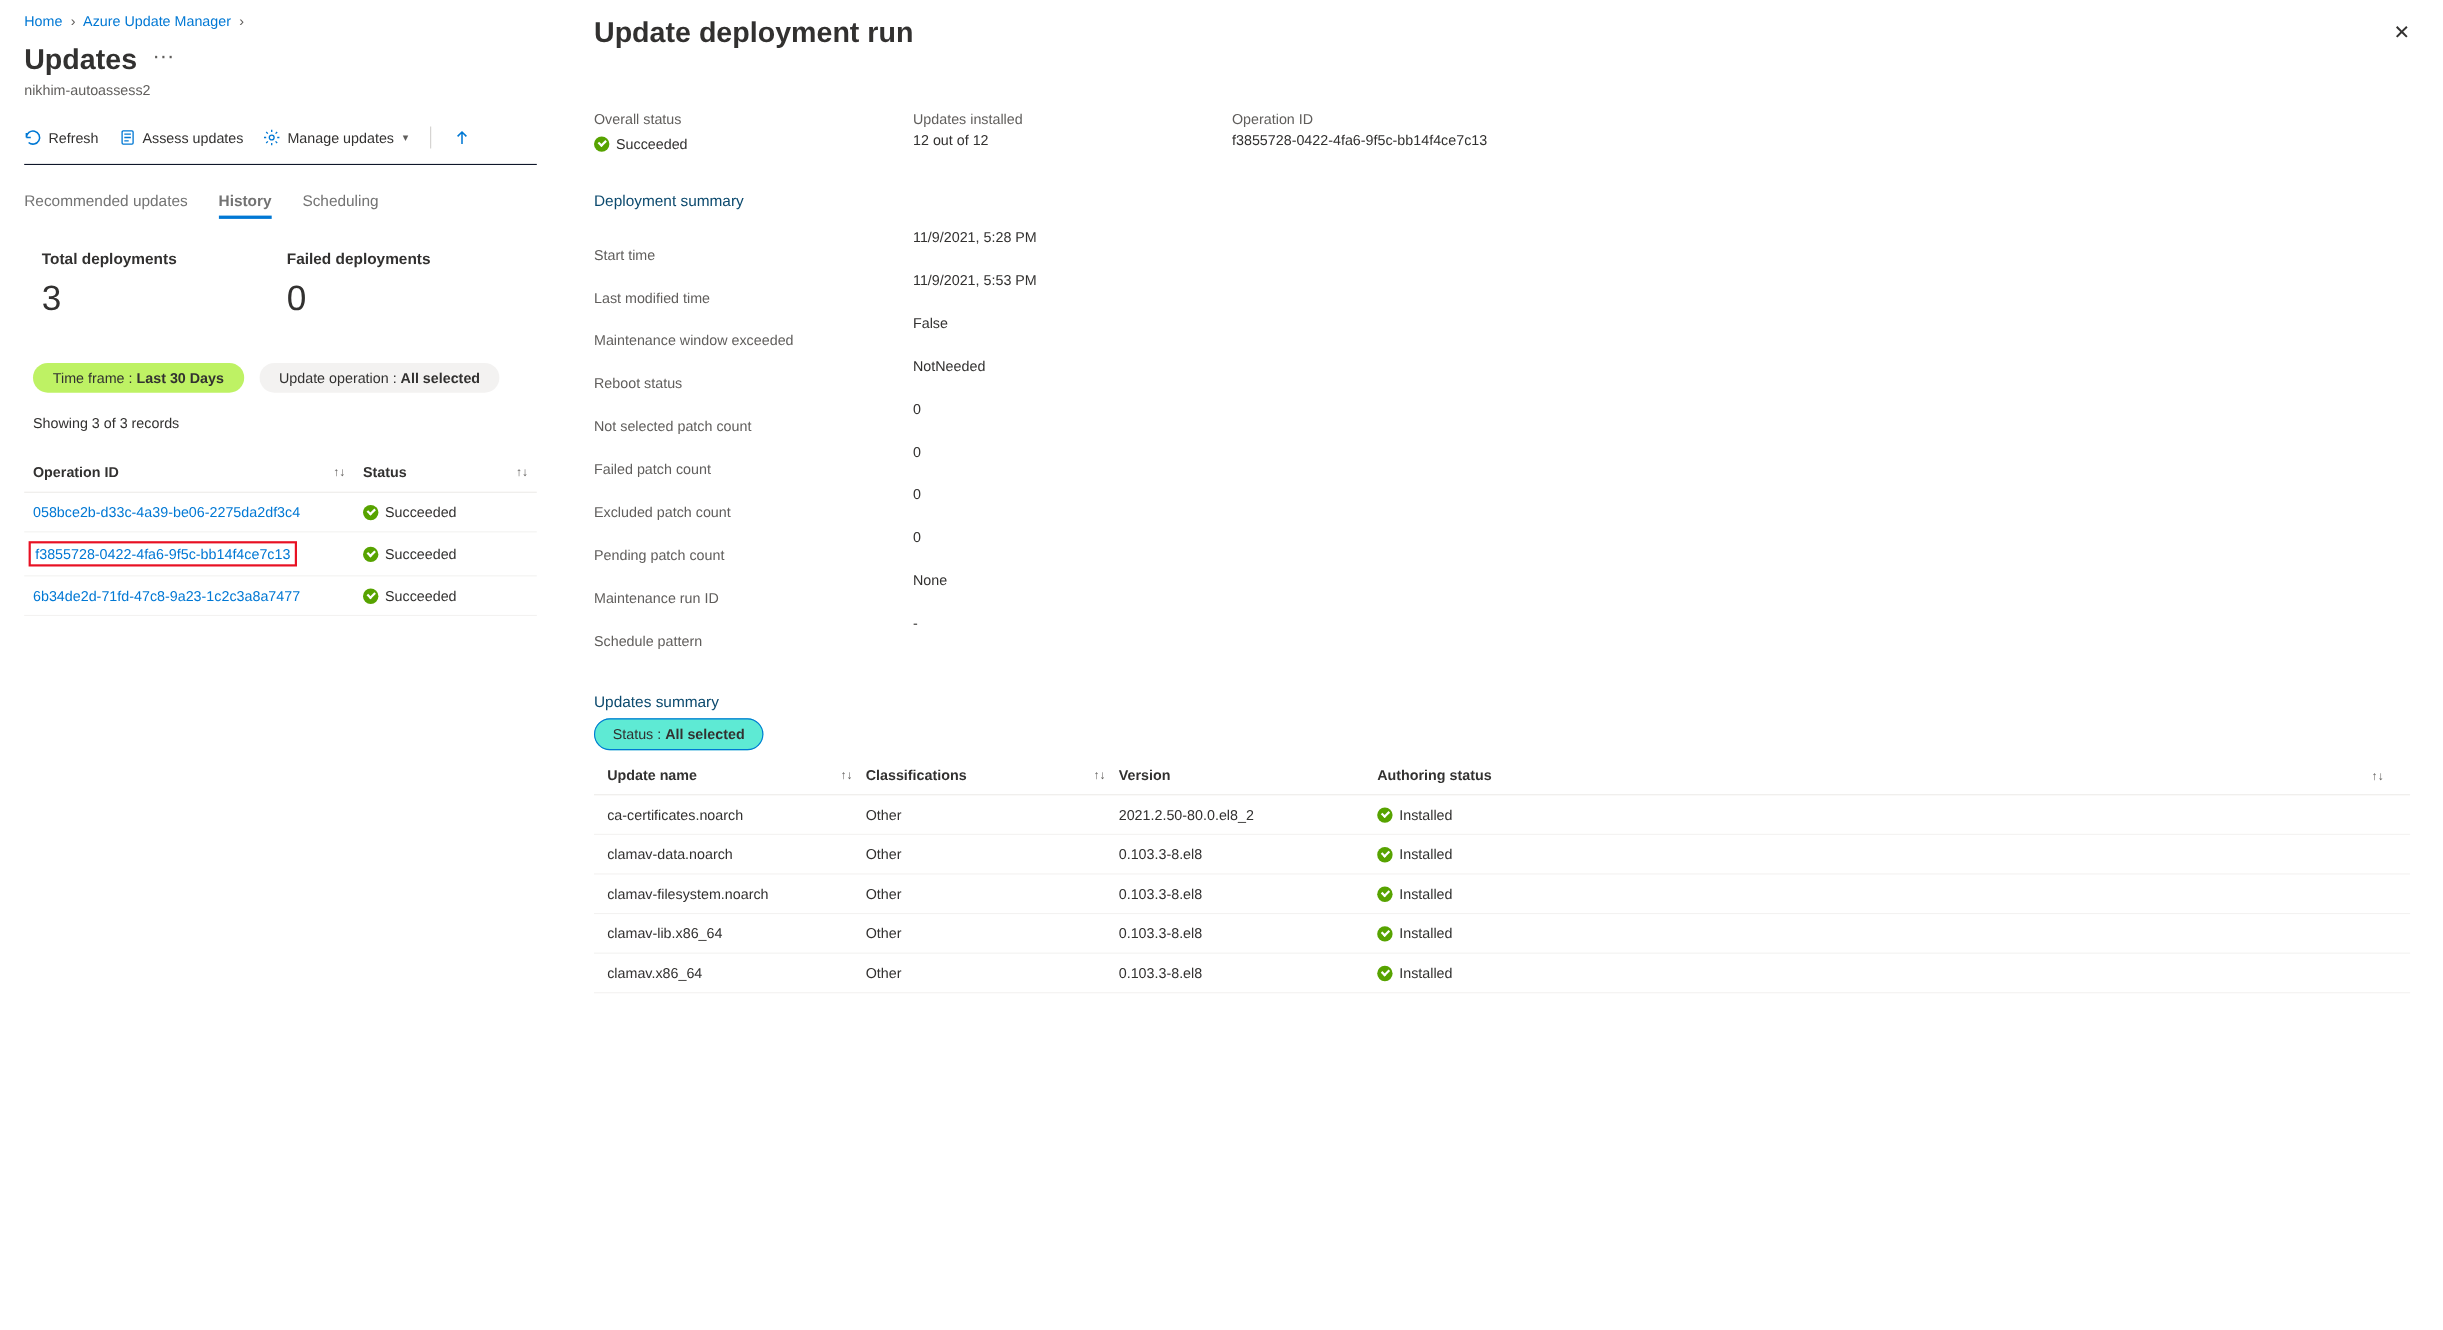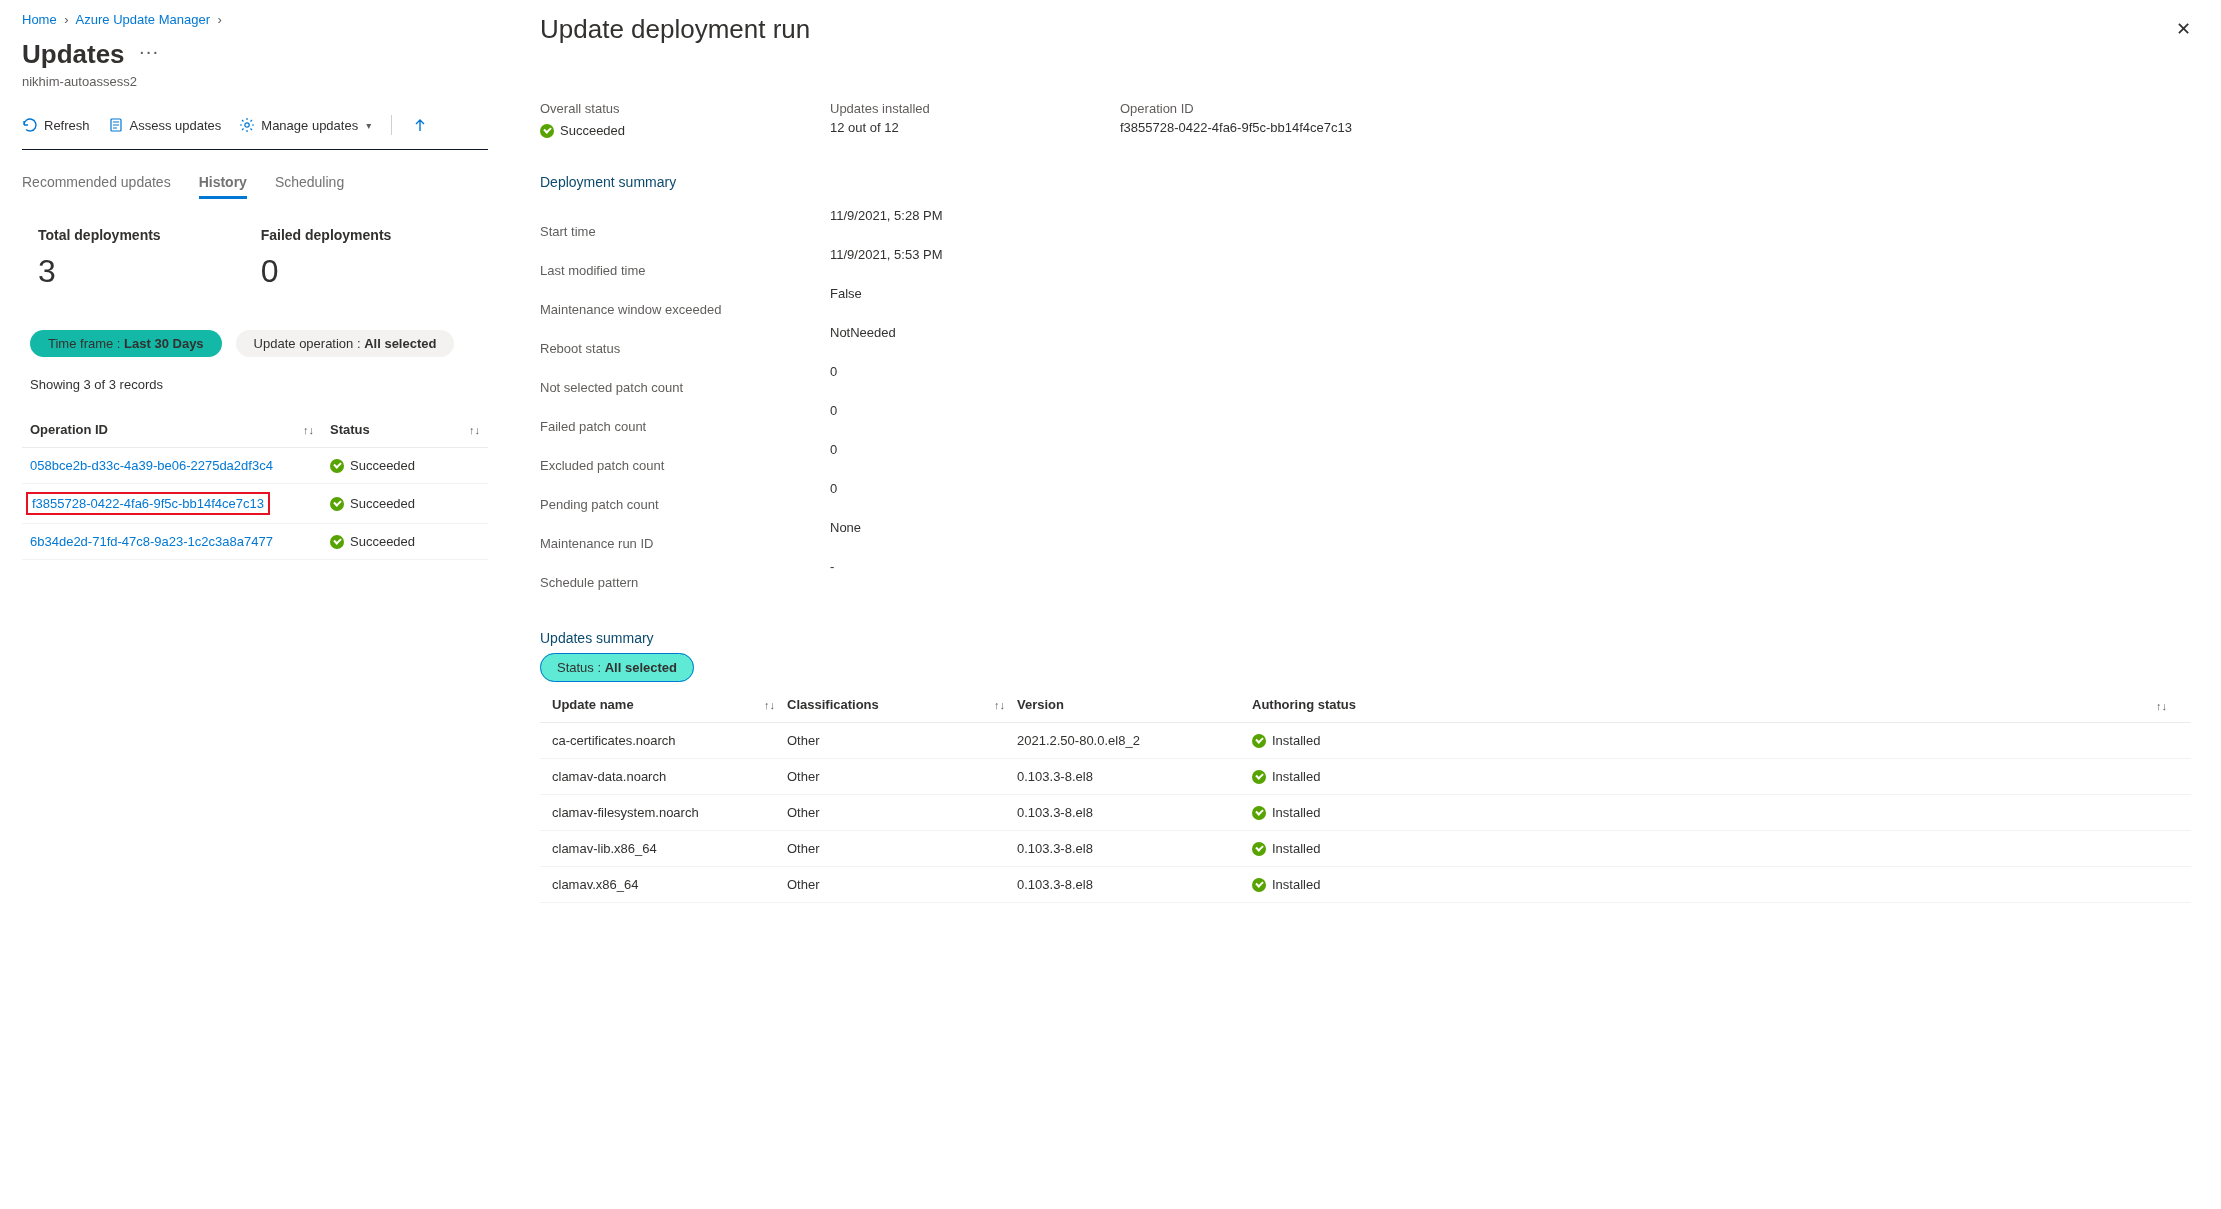--- a/index.html
+++ b/index.html
@@ -31,42 +31,42 @@
   .tab { font-size: 14px; color: #737373; padding-bottom: 6px; cursor: pointer; }
   .tab.active { font-weight: 600; border-bottom: 3px solid #0078d4; }
   
   
   .stats { display: flex; gap: 100px; margin-top: 28px; padding-left: 16px; }
   .stat-label { font-size: 14px; font-weight: 600; color: #323130; }
   .stat-value { font-size: 32px; color: #323130; margin-top: 10px; }
   
   
   .pills { display: flex; gap: 14px; margin-top: 40px; padding-left: 8px; }
-  .pill { background: #14b8a6; border-radius: 24px; padding: 6px 18px; font-size: 13px; color: #323130; cursor: pointer; }
+  .pill { background: #bef264; border-radius: 24px; padding: 6px 18px; font-size: 13px; color: #323130; cursor: pointer; }
   .pill .val { font-weight: 600; }
   .pill.light { background: #f3f2f1; }
   .pill.bordered { background: #5eead4; border: 1px solid #0078d4; padding: 6px 16px; }
   
   .records-count { font-size: 13px; color: #323130; margin-top: 20px; padding-left: 8px; }
   
   
   .table-left { margin-top: 20px; border-top: 0; }
   .table-left .thead { display: flex; padding: 10px 8px; font-weight: 600; font-size: 13px; border-bottom: 1px solid #edebe9; }
   .col-op { flex: 0 0 300px; display: flex; align-items: center; justify-content: space-between; padding-right: 16px;}
   .col-st { flex: 1; display: flex; align-items: center; justify-content: space-between; }
   .sort-ic { font-size: 11px; color: #605e5c; }
   .table-left .trow { display: flex; padding: 10px 8px; border-bottom: 1px solid #f3f2f1; align-items: center; font-size: 13px; }
   .table-left .trow .col-op a { color: #0078d4; text-decoration: none; }
   .highlight-box { border: 2px solid #e81123; padding: 2px 4px; display: inline-block; margin: -2px -4px; }
   .status-cell { display: inline-flex; align-items: center; gap: 6px; }
   .status-dot { width: 14px; height: 14px; border-radius: 50%; background: #57a300; display: inline-flex; align-items: center; justify-content: center; }
   .status-dot::after { content: ""; width: 5px; height: 3px; border-left: 2px solid #fff; border-bottom: 2px solid #fff; transform: rotate(-45deg); margin-top: -2px; }
   
   
-  .panel-title { font-size: 26px; font-weight: 400; color: #323130; }
+  .panel-title { font-size: 26px; font-weight: 700; color: #323130; }
   .close-btn { position: absolute; top: 18px; right: 30px; font-size: 18px; color: #323130; cursor: pointer; }
   
   
   .status-row { display: flex; gap: 0; margin-top: 56px; }
   .status-block { flex: 0 0 290px; }
   .status-block.wide { flex: 1; }
   .status-block .sb-label { font-size: 13px; color: #605e5c; margin-bottom: 4px; }
   .status-block .sb-value { font-size: 13px; color: #323130; display: inline-flex; align-items: center; gap: 6px; }
   
   

